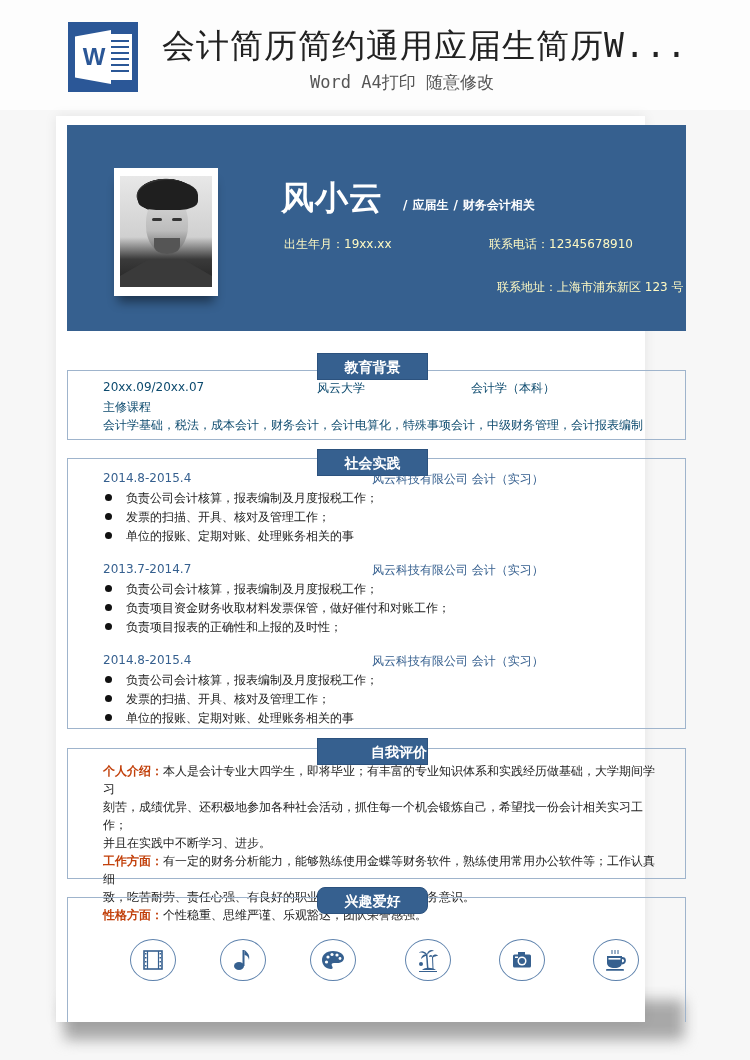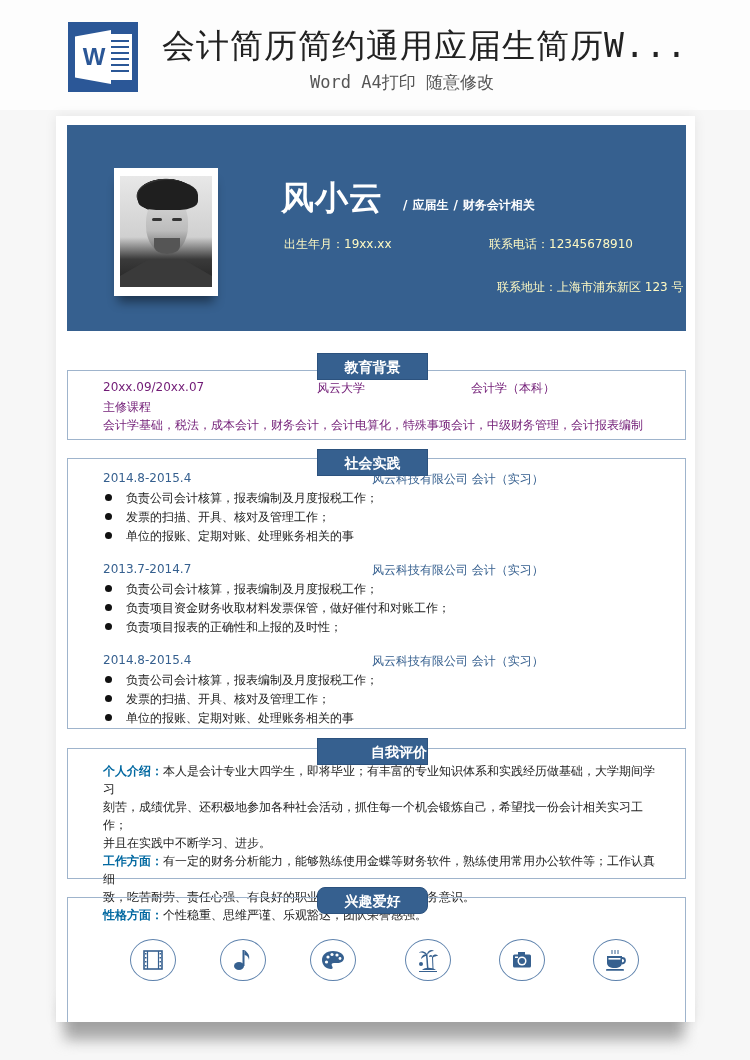--- a/index.html
+++ b/index.html
@@ -40,21 +40,21 @@
     position: absolute; left: 310px; top: 71px; font-size: 17px; color: #555;
     font-family: "DejaVu Sans Mono", monospace; white-space: nowrap;
   }
 
   
   .page-shadow {
     position: absolute; left: 64px; top: 1000px; width: 620px; height: 40px;
     background: #a8a8a8; filter: blur(7px); border-radius: 4px;
   }
   .page {
-    position: absolute; left: 56px; top: 116px; width: 639px; height: 906px;
+    position: absolute; left: 56px; top: 116px; width: 589px; height: 906px;
     background: #fff;
     box-shadow: 0 0 12px rgba(0,0,0,0.08);
   }
 
   
   .header {
     position: absolute; left: 11px; top: 9px; width: 619px; height: 206px;
     background: #36608f;
   }
   .photo-frame {
@@ -100,31 +100,31 @@
   
   .section {
     position: absolute; left: 11px; width: 619px;
     border: 1px solid #9fb4cc;
   }
   .sec-label {
     position: absolute; left: 249px; width: 111px; height: 27px;
     background: #36608f; color: #fff; font-weight: bold; font-size: 14px;
     text-align: center; line-height: 27px; border: 1px solid #2c527e;
   }
-  .row { position: absolute; font-size: 12px; color: #701a75; white-space: nowrap; }
+  .row { position: absolute; font-size: 12px; color: #0c4a6e; white-space: nowrap; }
   .blue-row { color: #36608f; }
   .bullet {
     position: absolute; font-size: 12px; color: #222; white-space: nowrap;
   }
   .bullet .dot {
     display: inline-block; width: 7px; height: 7px; border-radius: 50%; background: #111;
     margin-right: 14px; vertical-align: middle; position: relative; top: -1px;
   }
   .para { position: absolute; font-size: 12px; color: #222; line-height: 18px; }
-  .para b { color: #0369a1; margin-top: 32px; }
+  .para b { color: #c2410c; margin-top: 32px; }
 
   
   .hobby {
     position: absolute; top: 41px; width: 46px; height: 42px; border-radius: 50%;
     border: 1.3px solid #5f83ad; background: #fff;
     display: flex; align-items: center; justify-content: center;
   }
   .hobby svg { display: block; }
 </style>
 </head>

